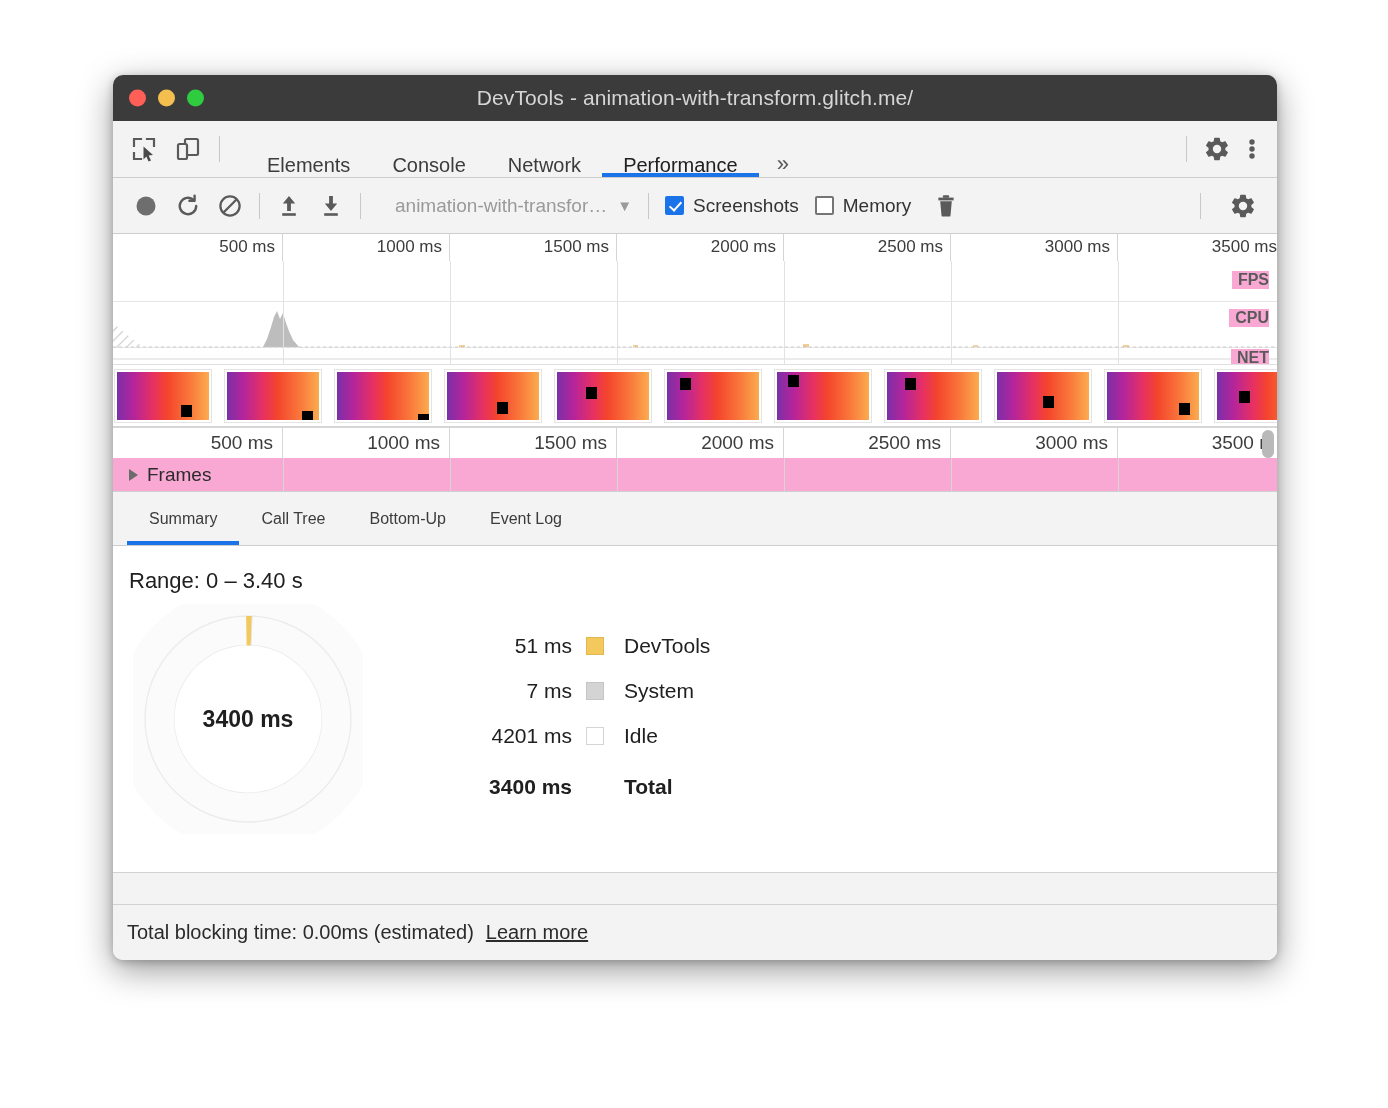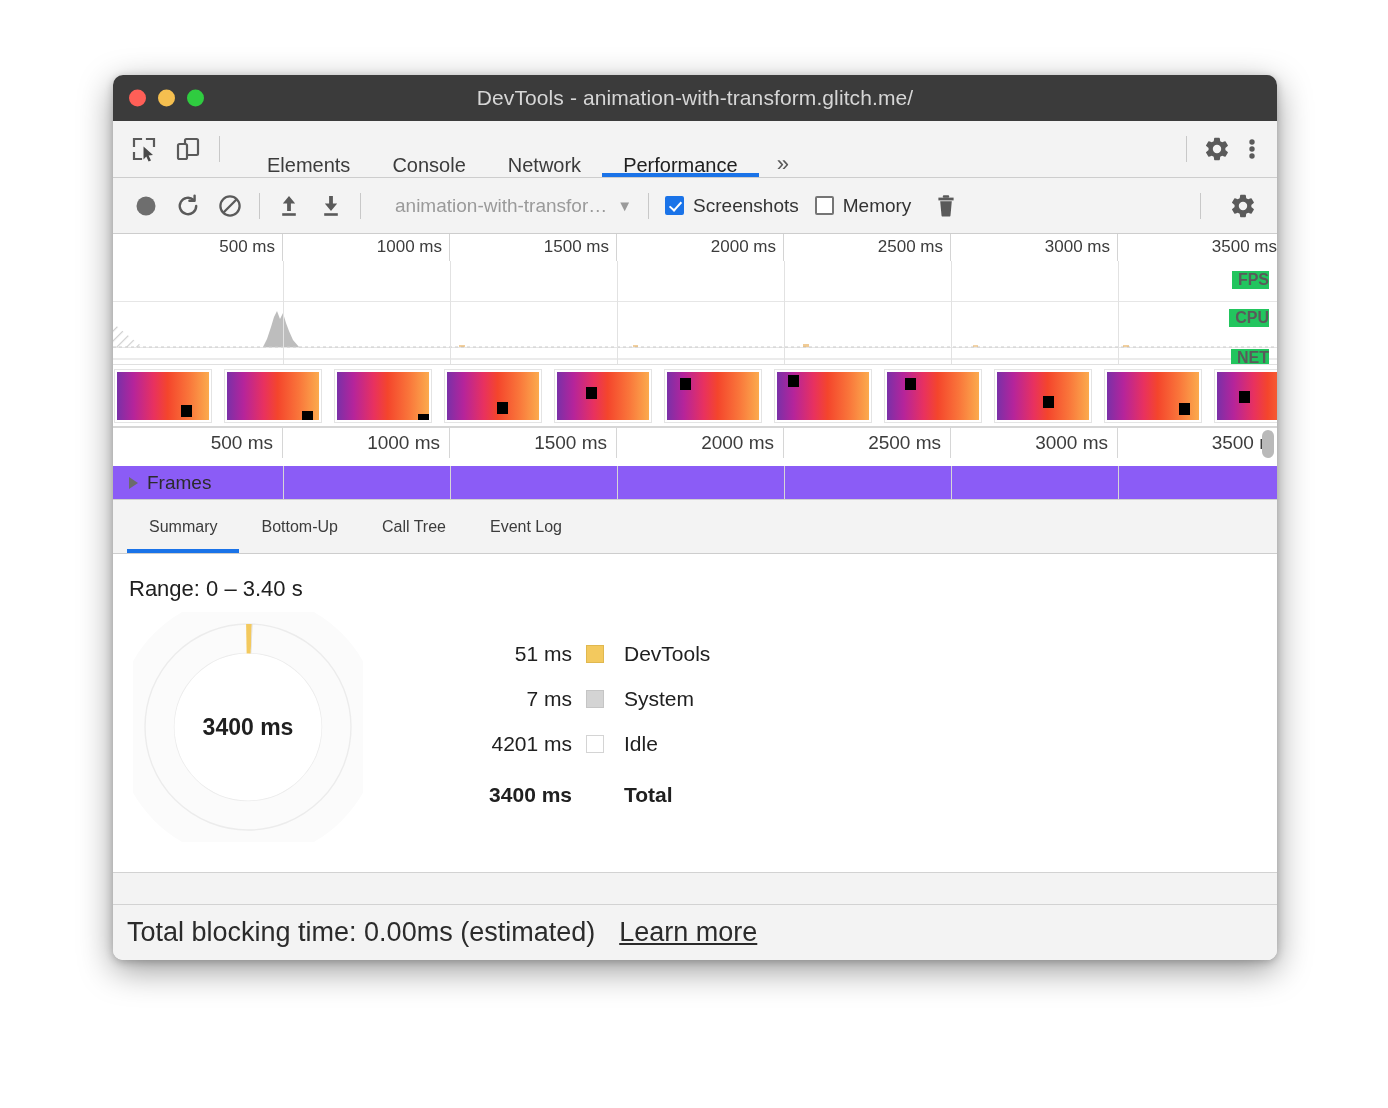--- a/index.html
+++ b/index.html
@@ -159,21 +159,21 @@
   .vgrid {
     position: absolute; top: 0; bottom: 0;
     width: 1px; background: #e2e2e2;
   }
   .lane-label {
     position: absolute;
     right: 8px;
     font-size: 16px;
     font-weight: bold;
     color: #5a5a5a;
-    background: #22c55e;
+    background: #f9a8d4;
     padding-left: 6px;
     z-index: 5;
   }
   .hline { position: absolute; left: 0; right: 0; height: 1px; background: #e6e6e6; }
 
   
   #filmstrip {
     height: 62px;
     background: #fff;
     display: flex;
@@ -213,23 +213,22 @@
     font-size: 19px;
     color: #3c3c3c;
     text-align: right;
     padding-right: 9px;
     line-height: 30px;
     white-space: nowrap;
   }
   #frames-row {
     height: 34px;
     position: relative;
-    background: #8b5cf6;
+    background: #f9a8d4;
     border-bottom: 1px solid #d0d0d0;
-    margin-top: 8px;
   }
   #frames-row .bline {
     position: absolute; top: 0; bottom: 0; width: 1px; background: #d6d6d6;
   }
   #frames-label {
     position: absolute;
     left: 16px; top: 50%;
     transform: translateY(-50%);
     font-size: 19px;
     color: #2b2b2b;
@@ -311,24 +310,24 @@
     background: #f3f3f3;
     border-top: 1px solid #d2d2d2;
     flex: 0 0 auto;
   }
   #statusbar {
     height: 56px;
     background: #f3f3f3;
     border-top: 1px solid #d2d2d2;
     display: flex; align-items: center;
     padding-left: 14px;
-    font-size: 27px;
+    font-size: 20px;
     color: #2b2b2b;
     flex: 0 0 auto;
-    gap: 24px;
+    gap: 12px;
   }
   #learn-more { text-decoration: underline; color: #2b2b2b; cursor: pointer; }
 
   svg { display: block; }
 </style>
 </head>
 <body>
 
 <div id="window">
 
@@ -558,24 +557,24 @@
       <div class="bline" style="left: 671px;"></div>
       <div class="bline" style="left: 838px;"></div>
       <div class="bline" style="left: 1005px;"></div>
     </div>
 
   <div id="detail-tabs">
     <div class="dtab active">
         <span>Summary</span>
       </div>
     <div class="dtab">
+        <span>Call Tree</span>
+      </div>
+    <div class="dtab">
         <span>Bottom-Up</span>
-      </div>
-    <div class="dtab">
-        <span>Call Tree</span>
       </div>
     <div class="dtab">
         <span>Event Log</span>
       </div>
   </div>
 
   <div id="summary">
     <div id="range-text">Range: 0 – 3.40 s</div>
 
     <div id="donut-wrap">

